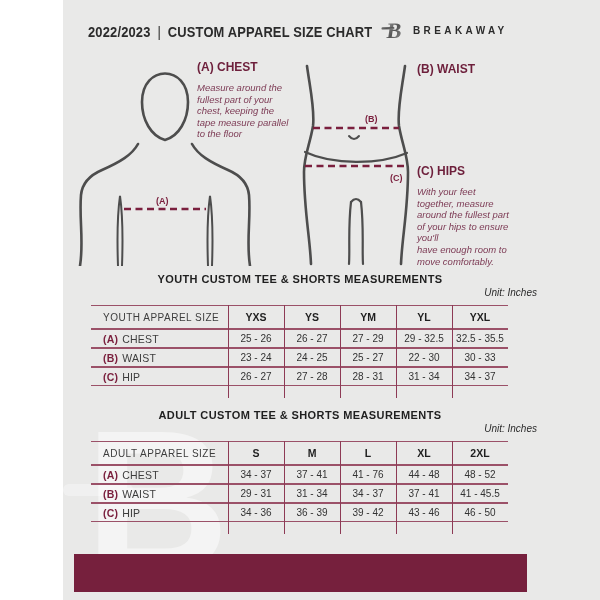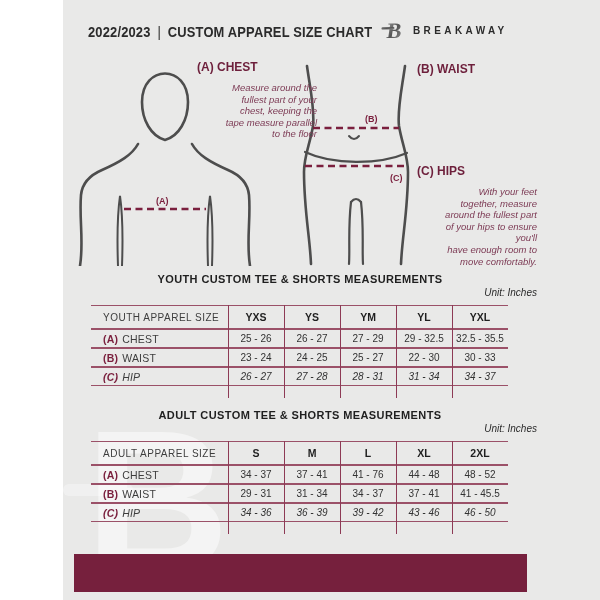--- a/index.html
+++ b/index.html
@@ -27,21 +27,21 @@
     position:absolute; left:350px; top:25px;
     font-size:10px; font-weight:bold; color:#2b2b2b; letter-spacing:3.4px;
     white-space:nowrap;
   }
 
   
   .meas { position:absolute; width:120px; }
   .meas .m-head { font-size:12px; font-weight:bold; color:#6d1f3b; margin:0 0 8px 0; }
   .meas .m-body {
     font-size:9.5px; line-height:11.6px; font-style:italic;
-    color:#7d3b55; margin:0; white-space:pre-line;text-align:right;
+    color:#7d3b55; margin:0; white-space:pre-line;
   }
   #meas-chest { left:134px; top:60px; }
   #meas-waist { left:354px; top:62px; }
   #meas-hips  { left:354px; top:164px; }
 
   .fig { position:absolute; }
   #fig-chest { left:13px;  top:58px; }
   #fig-hips  { left:230px; top:62px; }
 
   
@@ -58,21 +58,21 @@
 
   
   .tbl { position:absolute; left:28px; width:417px; z-index:1; }
   #youth-table { top:305px; }
   #adult-table { top:441px; }
   .trow {
     display:flex; align-items:center;
     border-top:1.3px solid #9b5168; border-bottom:1.3px solid #9b5168;
     margin-bottom:0; background:transparent;
   }
-  .trow:last-child { margin-bottom:12px;font-style:italic; }
+  .trow:last-child { margin-bottom:12px; }
   .trow.hd { height:22px; }
   .trow.dt { height:17px; }
   .c0 { width:137px; padding-left:12px; box-sizing:border-box;
         font-size:10px; color:#3d3d3d; letter-spacing:0.5px; white-space:nowrap; }
   .dt .c0 { font-size:10.5px; letter-spacing:0.2px; }
   .cv { width:56px; text-align:center; font-size:10px; color:#333333; }
   .hd .cv { font-weight:bold; font-size:10.5px; color:#1f1f1f; }
   .pref { color:#7a1f3d; font-weight:bold; margin-right:4px; }
   .vlines span {
     position:absolute; top:0; bottom:0; width:1.4px; background:#8d3a55; z-index:2;

